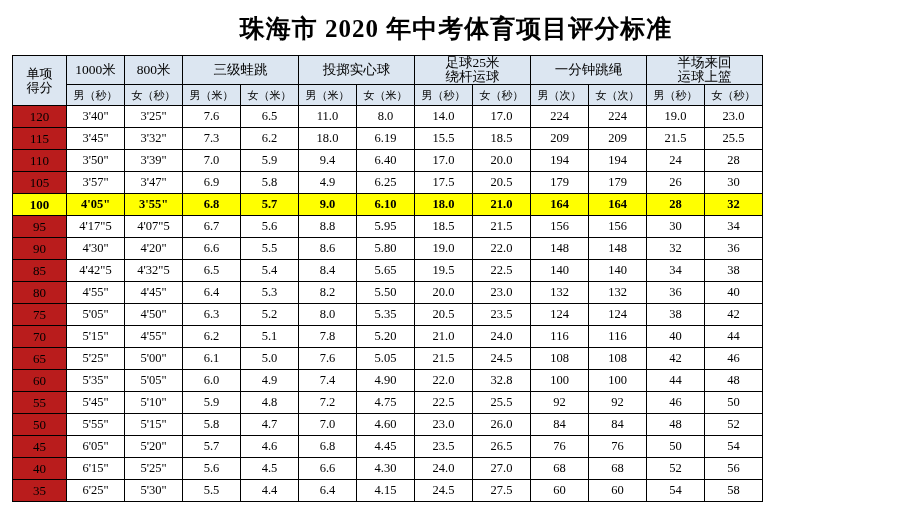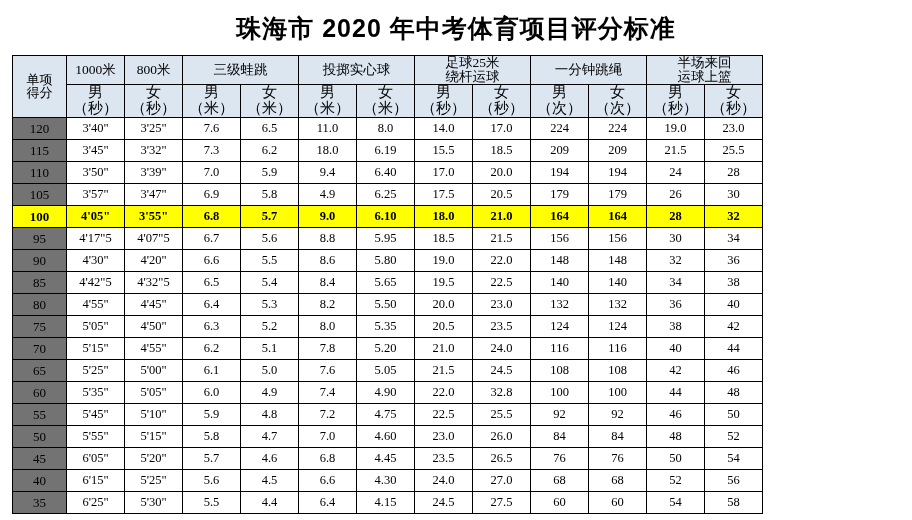--- a/index.html
+++ b/index.html
@@ -19,21 +19,21 @@
     height: 520px;
     position: relative;
   }
   .title {
     text-align: center;
     font-size: 25px;
     font-weight: bold;
     letter-spacing: 1px;
     padding-top: 12px;
     padding-bottom: 10px;
-    font-family: Liberation Sans, sans-serif;
+    font-family: Liberation Serif, serif;
   }
   .table-wrap {
     padding: 0 12px;
   }
   table.score {
     border-collapse: collapse;
     width: 748px;
     table-layout: fixed;
     font-size: 12.5px;
   }
@@ -49,25 +49,25 @@
   thead td {
     background: #dce6f1;
     font-weight: bold;
     font-size: 13px;
   }
   thead td.group {
     font-size: 13.5px;
     margin-left: 16px;
   }
   thead td.sub {
-    font-size: 15px;
+    font-size: 11px;
     height: 20px;
   }
   td.pts {
-    background: #737373;
+    background: #b91c1c;
     font-weight: bold;
     font-size: 13px;
   }
   tr.highlight td {
     background: #ffff00 !important;
     font-weight: bold;
   }
   tbody td {
     font-size: 12.5px;
   }

